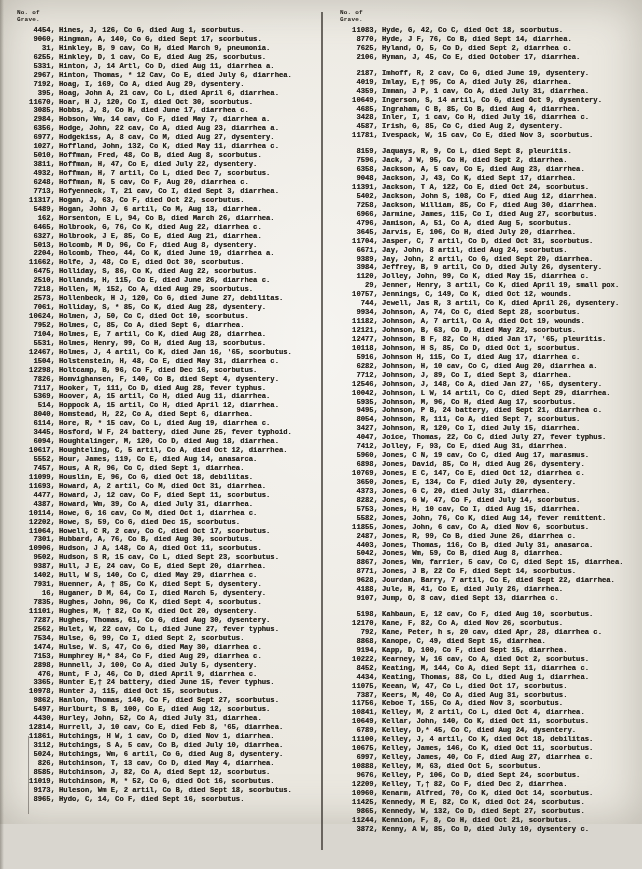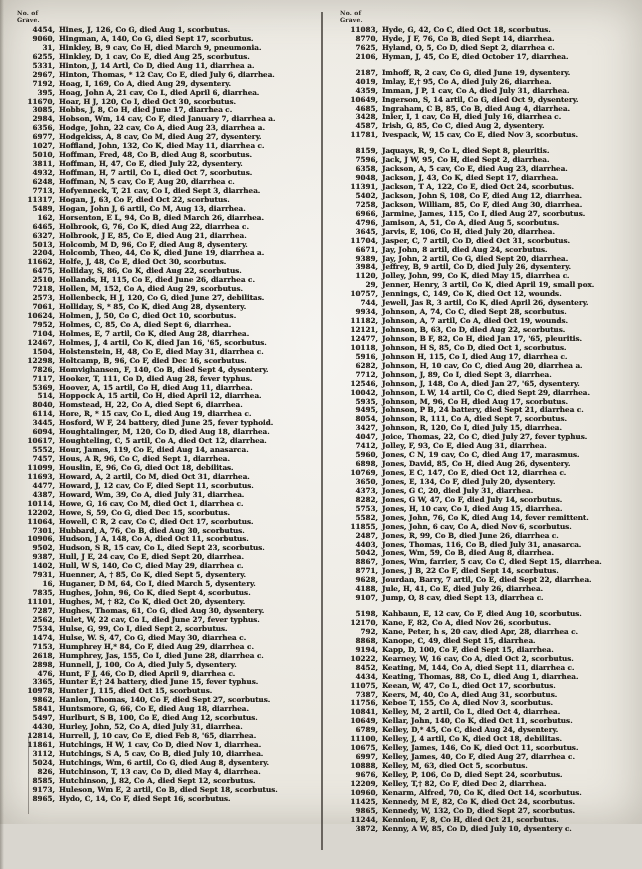--- a/index.html
+++ b/index.html
@@ -13,20 +13,21 @@
     background:#d9d6cf;
     font-family:"DejaVu Serif","Liberation Serif",serif;
   }
   .page{
     position:relative;width:642px;height:824px;
     background:
       radial-gradient(ellipse at 50% 42%, rgba(255,255,255,0.55), rgba(255,255,255,0) 62%),
       var(--paper);
     box-shadow:inset 0 0 46px rgba(110,104,92,0.38);
     color:var(--ink);
+    font-family:Liberation Mono, monospace;
   }
   .col{position:absolute;top:9px;width:310px;}
   .col.left{left:8px;}
   .col.right{left:331px;}
   .col-header{
     font-size:6px;line-height:7px;font-weight:bold;
     padding-left:9px;letter-spacing:0.2px;
   }
   .rows{margin-top:3px;}
   .row{
@@ -101,21 +102,21 @@
         <div class="row">
           <span class="no">11670,</span>
           <span class="desc">Hoar, H J, 120, Co I, died Oct 30, scorbutus.</span>
         </div>
         <div class="row">
           <span class="no">3085,</span>
           <span class="desc">Hobbs, J, 8, Co H, died June 17, diarrhea c.</span>
         </div>
         <div class="row">
           <span class="no">2984,</span>
-          <span class="desc">Hobson, Wm, 14 cav, Co F, died January 7, diarrhea a.</span>
+          <span class="desc">Hobson, Wm, 14 cav, Co F, died May 7, diarrhea a.</span>
         </div>
         <div class="row">
           <span class="no">6356,</span>
           <span class="desc">Hodge, John, 22 cav, Co A, died Aug 23, diarrhea a.</span>
         </div>
         <div class="row">
           <span class="no">6977,</span>
           <span class="desc">Hodgekiss, A, 8 cav, Co M, died Aug 27, dysentery.</span>
         </div>
         <div class="row">
@@ -125,21 +126,21 @@
         <div class="row">
           <span class="no">5010,</span>
           <span class="desc">Hoffman, Fred, 48, Co B, died Aug 8, scorbutus.</span>
         </div>
         <div class="row">
           <span class="no">3811,</span>
           <span class="desc">Hoffman, H, 47, Co E, died July 22, dysentery.</span>
         </div>
         <div class="row">
           <span class="no">4932,</span>
-          <span class="desc">Hoffman, H, 7 artil, Co L, died Oct 7, scorbutus.</span>
+          <span class="desc">Hoffman, H, 7 artil, Co L, died Dec 7, scorbutus.</span>
         </div>
         <div class="row">
           <span class="no">6248,</span>
           <span class="desc">Hoffman, N, 5 cav, Co F, Aug 20, diarrhea c.</span>
         </div>
         <div class="row">
           <span class="no">7713,</span>
           <span class="desc">Hofyenneck, T, 21 cav, Co I, died Sept 3, diarrhea.</span>
         </div>
         <div class="row">
@@ -200,20 +201,24 @@
         </div>
         <div class="row">
           <span class="no">7952,</span>
           <span class="desc">Holmes, C, 85, Co A, died Sept 6, diarrhea.</span>
         </div>
         <div class="row">
           <span class="no">7104,</span>
           <span class="desc">Holmes, E, 7 artil, Co K, died Aug 28, diarrhea.</span>
         </div>
         <div class="row">
+          <span class="no">5531,</span>
+          <span class="desc">Holmes, Henry, 99, Co H, died Aug 13, scorbutus.</span>
+        </div>
+        <div class="row">
           <span class="no">12467,</span>
           <span class="desc">Holmes, J, 4 artil, Co K, died Jan 16, '65, scorbutus.</span>
         </div>
         <div class="row">
           <span class="no">1504,</span>
           <span class="desc">Holstenstein, H, 48, Co E, died May 31, diarrhea c.</span>
         </div>
         <div class="row">
           <span class="no">12298,</span>
           <span class="desc">Holtcamp, B, 96, Co F, died Dec 16, scorbutus.</span>
@@ -340,48 +345,40 @@
         </div>
         <div class="row">
           <span class="no">1474,</span>
           <span class="desc">Hulse, W. S, 47, Co G, died May 30, diarrhea c.</span>
         </div>
         <div class="row">
           <span class="no">7153,</span>
           <span class="desc">Humphrey H,* 84, Co F, died Aug 29, diarrhea c.</span>
         </div>
         <div class="row">
-          <span class="no">2618,</span>
-          <span class="desc">Humphrey, Jas, 155, Co I, died June 28, diarrhea c.</span>
-        </div>
-        <div class="row">
           <span class="no">2898,</span>
           <span class="desc">Hunnell, J, 100, Co A, died July 5, dysentery.</span>
         </div>
         <div class="row">
           <span class="no">476,</span>
           <span class="desc">Hunt, F J, 46, Co D, died April 9, diarrhea c.</span>
         </div>
         <div class="row">
           <span class="no">3365,</span>
           <span class="desc">Hunter E,† 24 battery, died June 15, fever typhus.</span>
         </div>
         <div class="row">
           <span class="no">10978,</span>
           <span class="desc">Hunter J, 115, died Oct 15, scorbutus.</span>
         </div>
         <div class="row">
           <span class="no">9862,</span>
           <span class="desc">Hanlon, Thomas, 140, Co F, died Sept 27, scorbutus.</span>
         </div>
         <div class="row">
-          <span class="no">5841,</span>
-          <span class="desc">Huntsmore, G, 66, Co E, died Aug 18, diarrhea.</span>
-        </div>
-        <div class="row">
           <span class="no">5497,</span>
           <span class="desc">Hurlburt, S B, 100, Co E, died Aug 12, scorbutus.</span>
         </div>
         <div class="row">
           <span class="no">4430,</span>
           <span class="desc">Hurley, John, 52, Co A, died July 31, diarrhea.</span>
         </div>
         <div class="row">
           <span class="no">12814,</span>
           <span class="desc">Hurrell, J, 10 cav, Co E, died Feb 8, '65, diarrhea.</span>
@@ -398,20 +395,24 @@
           <span class="no">5024,</span>
           <span class="desc">Hutchings, Wm, 6 artil, Co G, died Aug 8, dysentery.</span>
         </div>
         <div class="row">
           <span class="no">826,</span>
           <span class="desc">Hutchinson, T, 13 cav, Co D, died May 4, diarrhea.</span>
         </div>
         <div class="row">
           <span class="no">8585,</span>
           <span class="desc">Hutchinson, J, 82, Co A, died Sept 12, scorbutus.</span>
+        </div>
+        <div class="row">
+          <span class="no">11019,</span>
+          <span class="desc">Hutchinson, M, * 52, Co G, died Oct 16, scorbutus.</span>
         </div>
         <div class="row">
           <span class="no">9173,</span>
           <span class="desc">Huleson, Wm E, 2 artil, Co B, died Sept 18, scorbutus.</span>
         </div>
         <div class="row">
           <span class="no">8965,</span>
           <span class="desc">Hydo, C, 14, Co F, died Sept 16, scorbutus.</span>
         </div>
       </div>
@@ -548,21 +549,21 @@
         <div class="row">
           <span class="no">9934,</span>
           <span class="desc">Johnson, A, 74, Co C, died Sept 28, scorbutus.</span>
         </div>
         <div class="row">
           <span class="no">11182,</span>
           <span class="desc">Johnson, A, 7 artil, Co A, died Oct 19, wounds.</span>
         </div>
         <div class="row">
           <span class="no">12121,</span>
-          <span class="desc">Johnson, B, 63, Co D, died Aug 22, scorbutus.</span>
+          <span class="desc">Johnson, B, 63, Co D, died May 22, scorbutus.</span>
         </div>
         <div class="row">
           <span class="no">12477,</span>
           <span class="desc">Johnson, B F, 82, Co H, died Jan 17, '65, pleuritis.</span>
         </div>
         <div class="row">
           <span class="no">10118,</span>
           <span class="desc">Johnson, H S, 85, Co D, died Oct 1, scorbutus.</span>
         </div>
         <div class="row">

